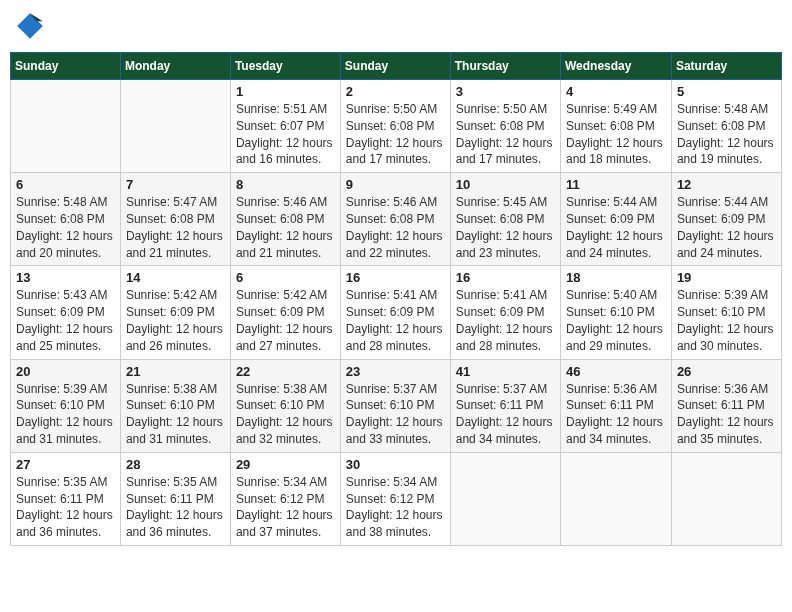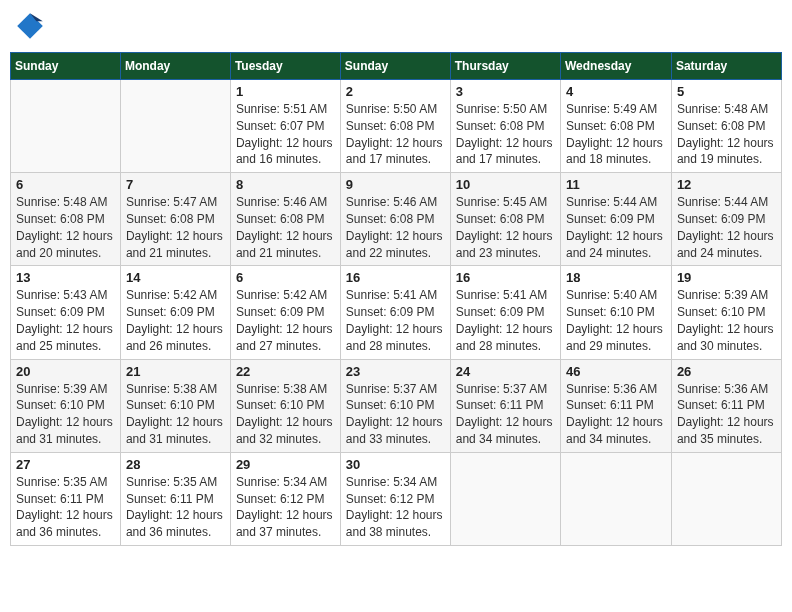--- a/index.html
+++ b/index.html
@@ -217,21 +217,21 @@
         </td>
         <td>
           <span class="day-number">22</span>
           <div class="day-info">Sunrise: 5:38 AM<br>Sunset: 6:10 PM<br>Daylight: 12 hours<br>and 32 minutes.</div>
         </td>
         <td>
           <span class="day-number">23</span>
           <div class="day-info">Sunrise: 5:37 AM<br>Sunset: 6:10 PM<br>Daylight: 12 hours<br>and 33 minutes.</div>
         </td>
         <td>
-          <span class="day-number">24</span>
+          <span class="day-number">41</span>
           <div class="day-info">Sunrise: 5:37 AM<br>Sunset: 6:11 PM<br>Daylight: 12 hours<br>and 34 minutes.</div>
         </td>
         <td>
           <span class="day-number">46</span>
           <div class="day-info">Sunrise: 5:36 AM<br>Sunset: 6:11 PM<br>Daylight: 12 hours<br>and 34 minutes.</div>
         </td>
         <td>
           <span class="day-number">26</span>
           <div class="day-info">Sunrise: 5:36 AM<br>Sunset: 6:11 PM<br>Daylight: 12 hours<br>and 35 minutes.</div>
         </td>

